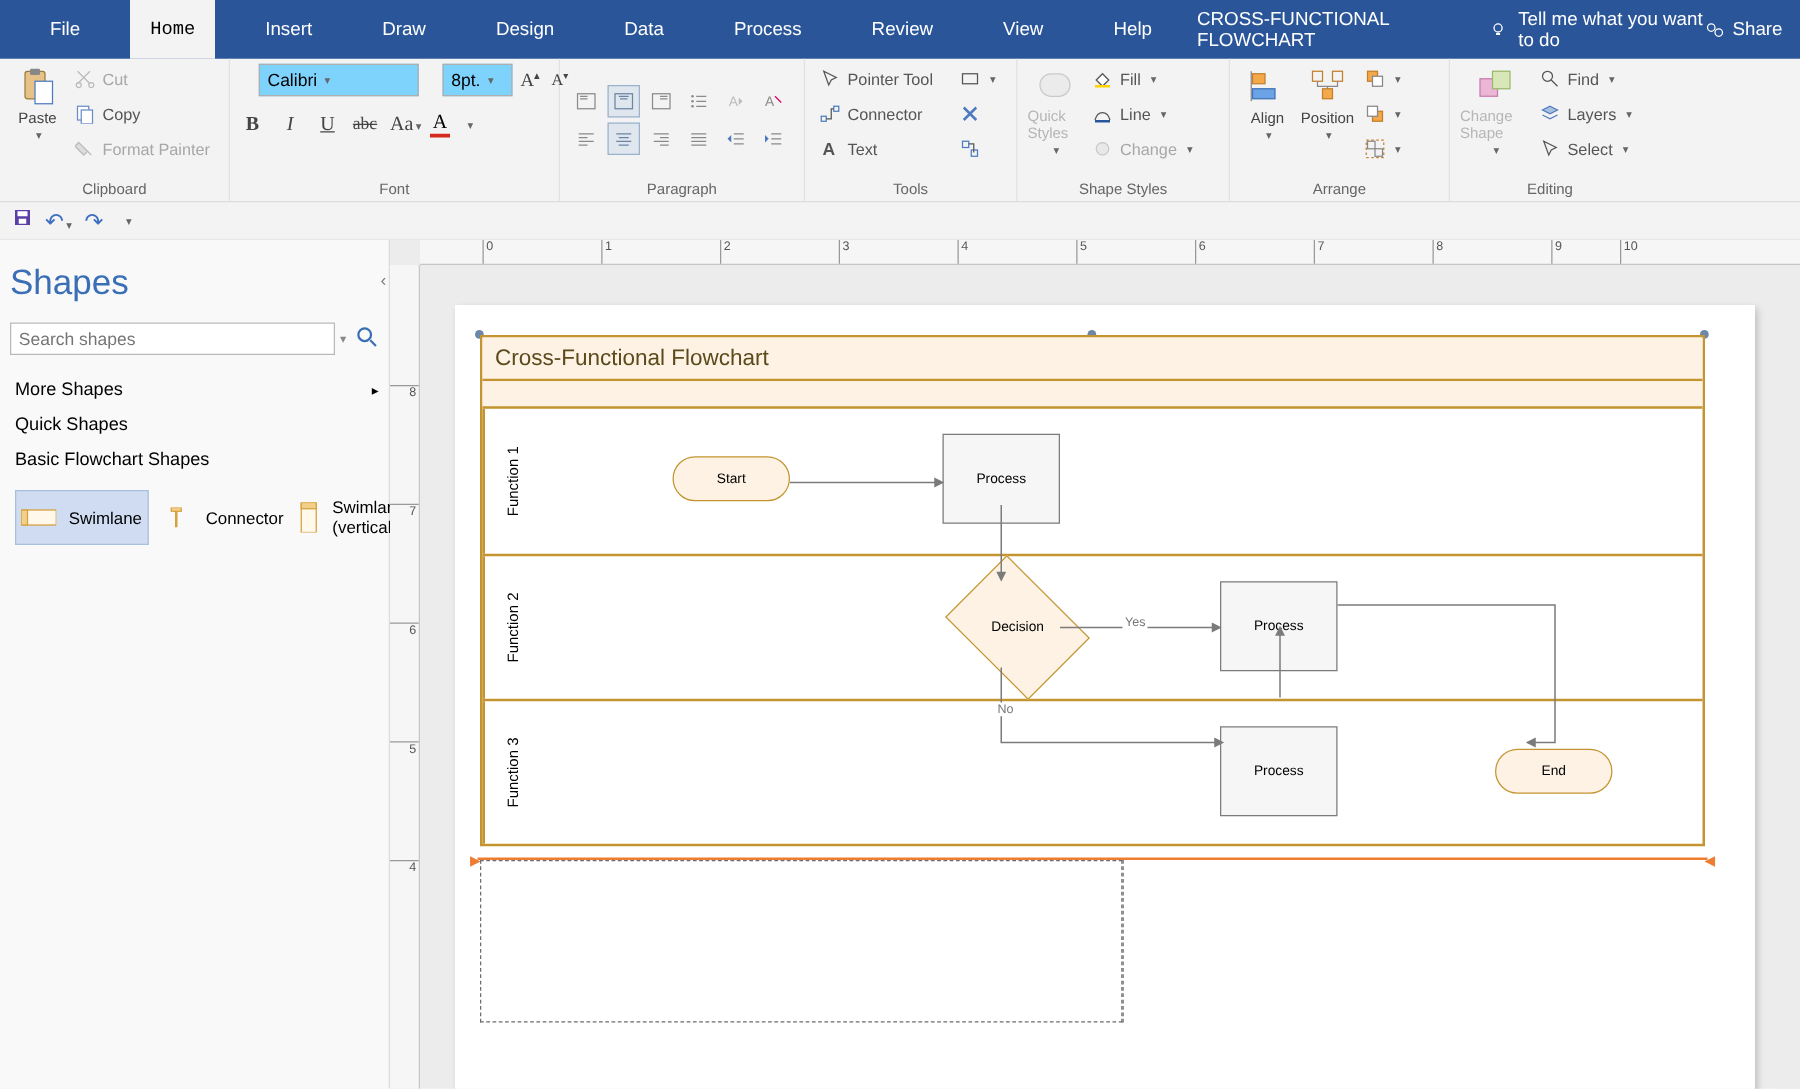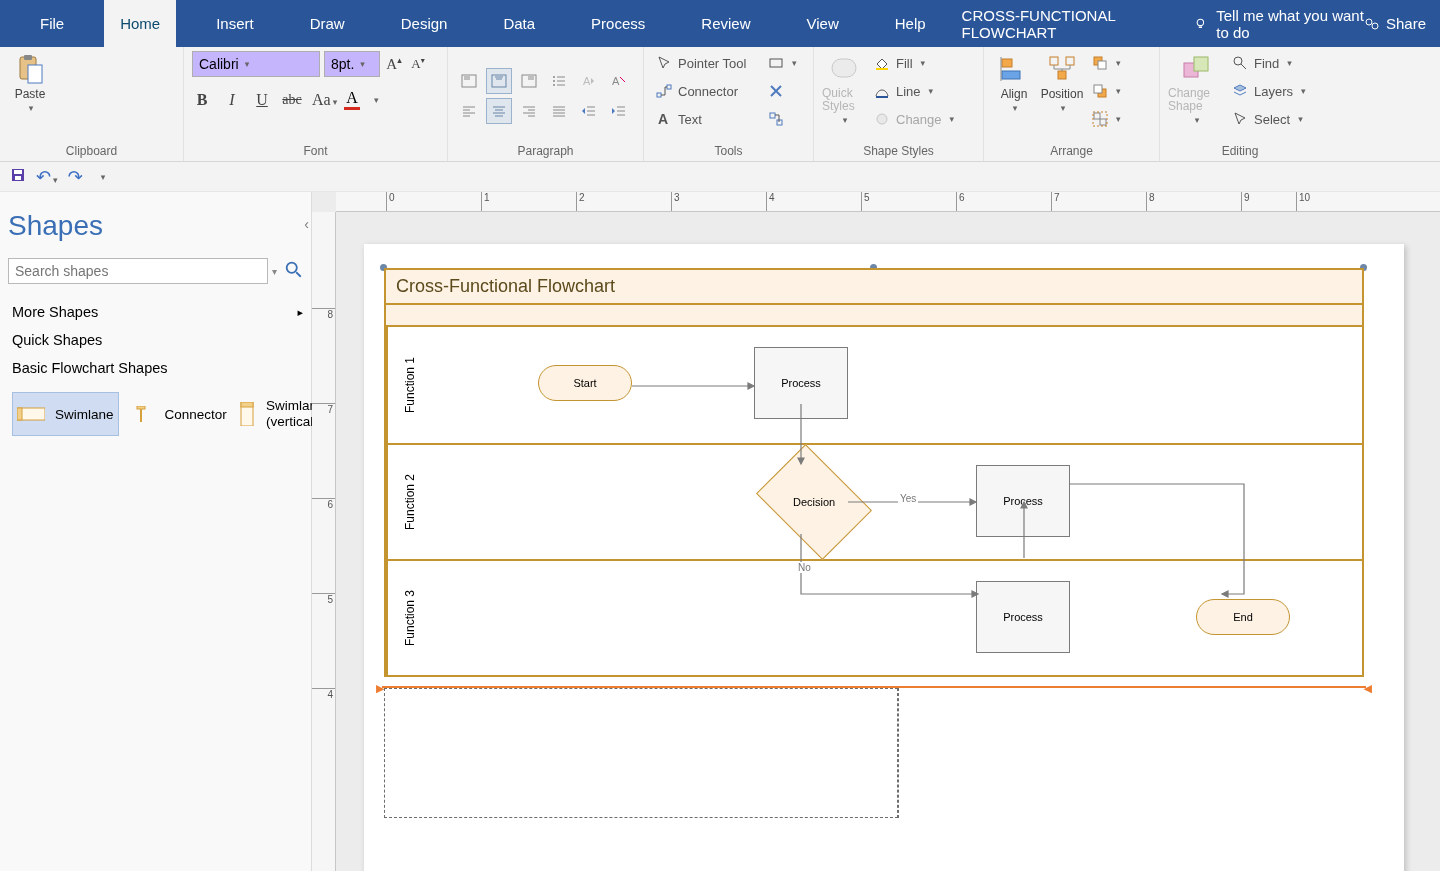--- a/index.html
+++ b/index.html
@@ -1,42 +1,42 @@
 <!DOCTYPE html>
 <html><head>
 <meta charset="utf-8">
 <style>
 * { box-sizing: border-box; margin: 0; padding: 0; font-family: 'Segoe UI', Tahoma, sans-serif; }
 body { width: 1440px; height: 871px; background: #fff; overflow: hidden; position: relative; }
 
 
 .titlebar { background: #2a5699; height: 47px; display: flex; align-items: center; color: #fff; font-size: 15px; position: relative; }
 .tab { padding: 0 16px; height: 100%; display: flex; align-items: center; cursor: pointer; margin-left: 24px; }
-.tab.active { background: #f3f3f3; color: #0c4a6e; font-weight: 400; }
+.tab.active { background: #f3f3f3; color: #000000; font-weight: 400; font-family: Liberation Mono, monospace; }
 .doc-title { margin-left: 20px; }
 .tellme-wrap { display: flex; align-items: center; margin-left: 28px; gap: 10px; }
 .share { margin-left: auto; margin-right: 14px; display: flex; align-items: center; gap: 6px; }
 .bulb-icon { width: 16px; height: 16px; }
 
 
 .ribbon { background: #f3f3f3; border-bottom: 1px solid #d6d6d6; height: 115px; display: flex; }
 .group { border-right: 1px solid #e1e1e1; padding: 4px 8px 0 8px; display: flex; flex-direction: column; justify-content: space-between; position: relative; }
 .group-body { flex: 1; display: flex; align-items: flex-start; gap: 4px; }
 .group-label { text-align: center; font-size: 12px; color: #666; padding: 3px 0; }
 
 .big-btn { display: flex; flex-direction: column; align-items: center; width: 44px; font-size: 12px; color: #444; padding-top: 2px; gap: 2px; }
 .big-btn svg { width: 32px; height: 32px; }
 .vstack { display: flex; flex-direction: column; gap: 4px; font-size: 13px; color: #555; }
 .vstack .mini { display: flex; align-items: center; gap: 6px; height: 24px; padding: 0 4px; }
 .vstack .mini.dim { color: #a7a7a7; }
 .mini svg { width: 16px; height: 16px; }
 
 .font-row1 { display: flex; gap: 4px; align-items: center; }
 .font-row2 { display: flex; gap: 10px; align-items: center; margin-top: 12px; }
-.combo { background: #c4b5fd; border: 1px solid #aeaeae; height: 26px; font-size: 14px; display: flex; align-items: center; padding: 0 6px; gap: 6px; }
+.combo { background: #7dd3fc; border: 1px solid #aeaeae; height: 26px; font-size: 14px; display: flex; align-items: center; padding: 0 6px; gap: 6px; margin-left: 15px; }
 .combo .arrow { font-size: 9px; color: #666; }
 .fmt-btn { font-size: 16px; color: #444; width: 20px; text-align: center; font-family: 'Times New Roman', serif; }
 .fmt-btn.bold { font-weight: bold; }
 .fmt-btn.italic { font-style: italic; }
 .fmt-btn.underline { text-decoration: underline; }
 .fmt-btn.strike { text-decoration: line-through; font-size: 14px; }
 .font-color { display: flex; flex-direction: column; align-items: center; width: 20px; }
 .font-color .bar { height: 3px; width: 16px; background: #d52b1e; }
 
 
@@ -138,20 +138,44 @@
     <div class="group-body">
       <div class="big-btn">
         <svg viewBox="0 0 32 32">
             <rect x="6" y="4" width="16" height="22" rx="2" fill="#e6c188" stroke="#9c7a3d"></rect>
             <rect x="10" y="2" width="8" height="5" rx="1" fill="#888"></rect>
             <rect x="14" y="12" width="14" height="18" fill="#fff" stroke="#4e7bbf"></rect>
           </svg>
         <span>Paste</span>
         <span class="drop-caret">▾</span>
       </div>
+      <div class="vstack">
+        <div class="mini dim">
+            <svg viewBox="0 0 16 16">
+              <path d="M2 2l10 10M12 2L2 12" stroke="#bbb"></path>
+              <circle cx="3" cy="13" r="2" fill="none" stroke="#bbb"></circle>
+              <circle cx="13" cy="13" r="2" fill="none" stroke="#bbb"></circle>
+            </svg>
+            <span>Cut</span>
+          </div>
+        <div class="mini">
+            <svg viewBox="0 0 16 16">
+              <rect x="2" y="2" width="9" height="11" fill="#fff" stroke="#6a8cc7"></rect>
+              <rect x="5" y="5" width="9" height="11" fill="#fff" stroke="#6a8cc7"></rect>
+            </svg>
+            <span>Copy</span>
+          </div>
+        <div class="mini dim">
+            <svg viewBox="0 0 16 16">
+              <path d="M3 3l7 7-3 3-7-7z" fill="#ddd" stroke="#bbb"></path>
+              <path d="M10 10l3 3" stroke="#bbb"></path>
+            </svg>
+            <span>Format Painter</span>
+          </div>
+      </div>
     </div>
     <div class="group-label">Clipboard</div>
   </div>
 
   <div class="group" style="width:264px">
     <div class="group-body" style="flex-direction:column;gap:0">
       <div class="font-row1">
         <div class="combo" style="width:128px">
             <span>Calibri</span>
             <span class="arrow">▾</span>

